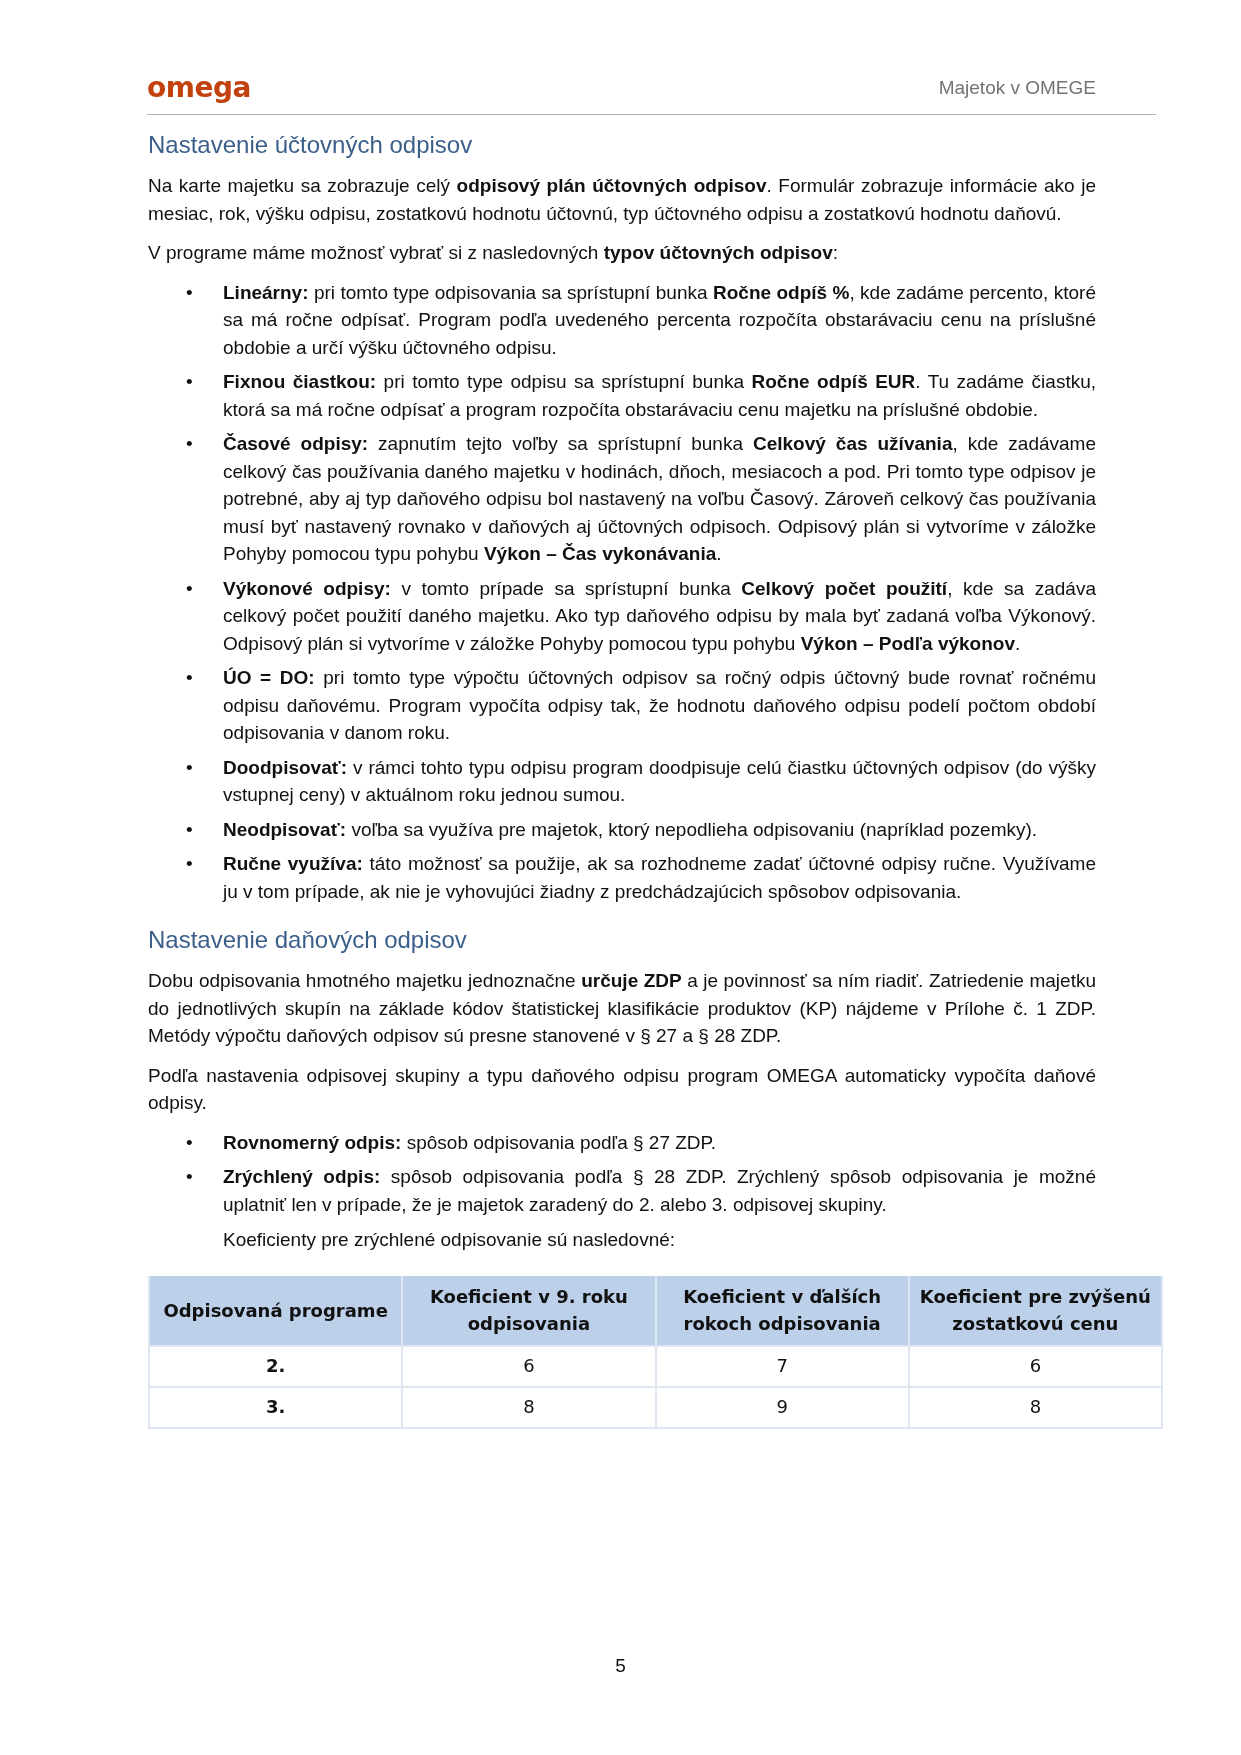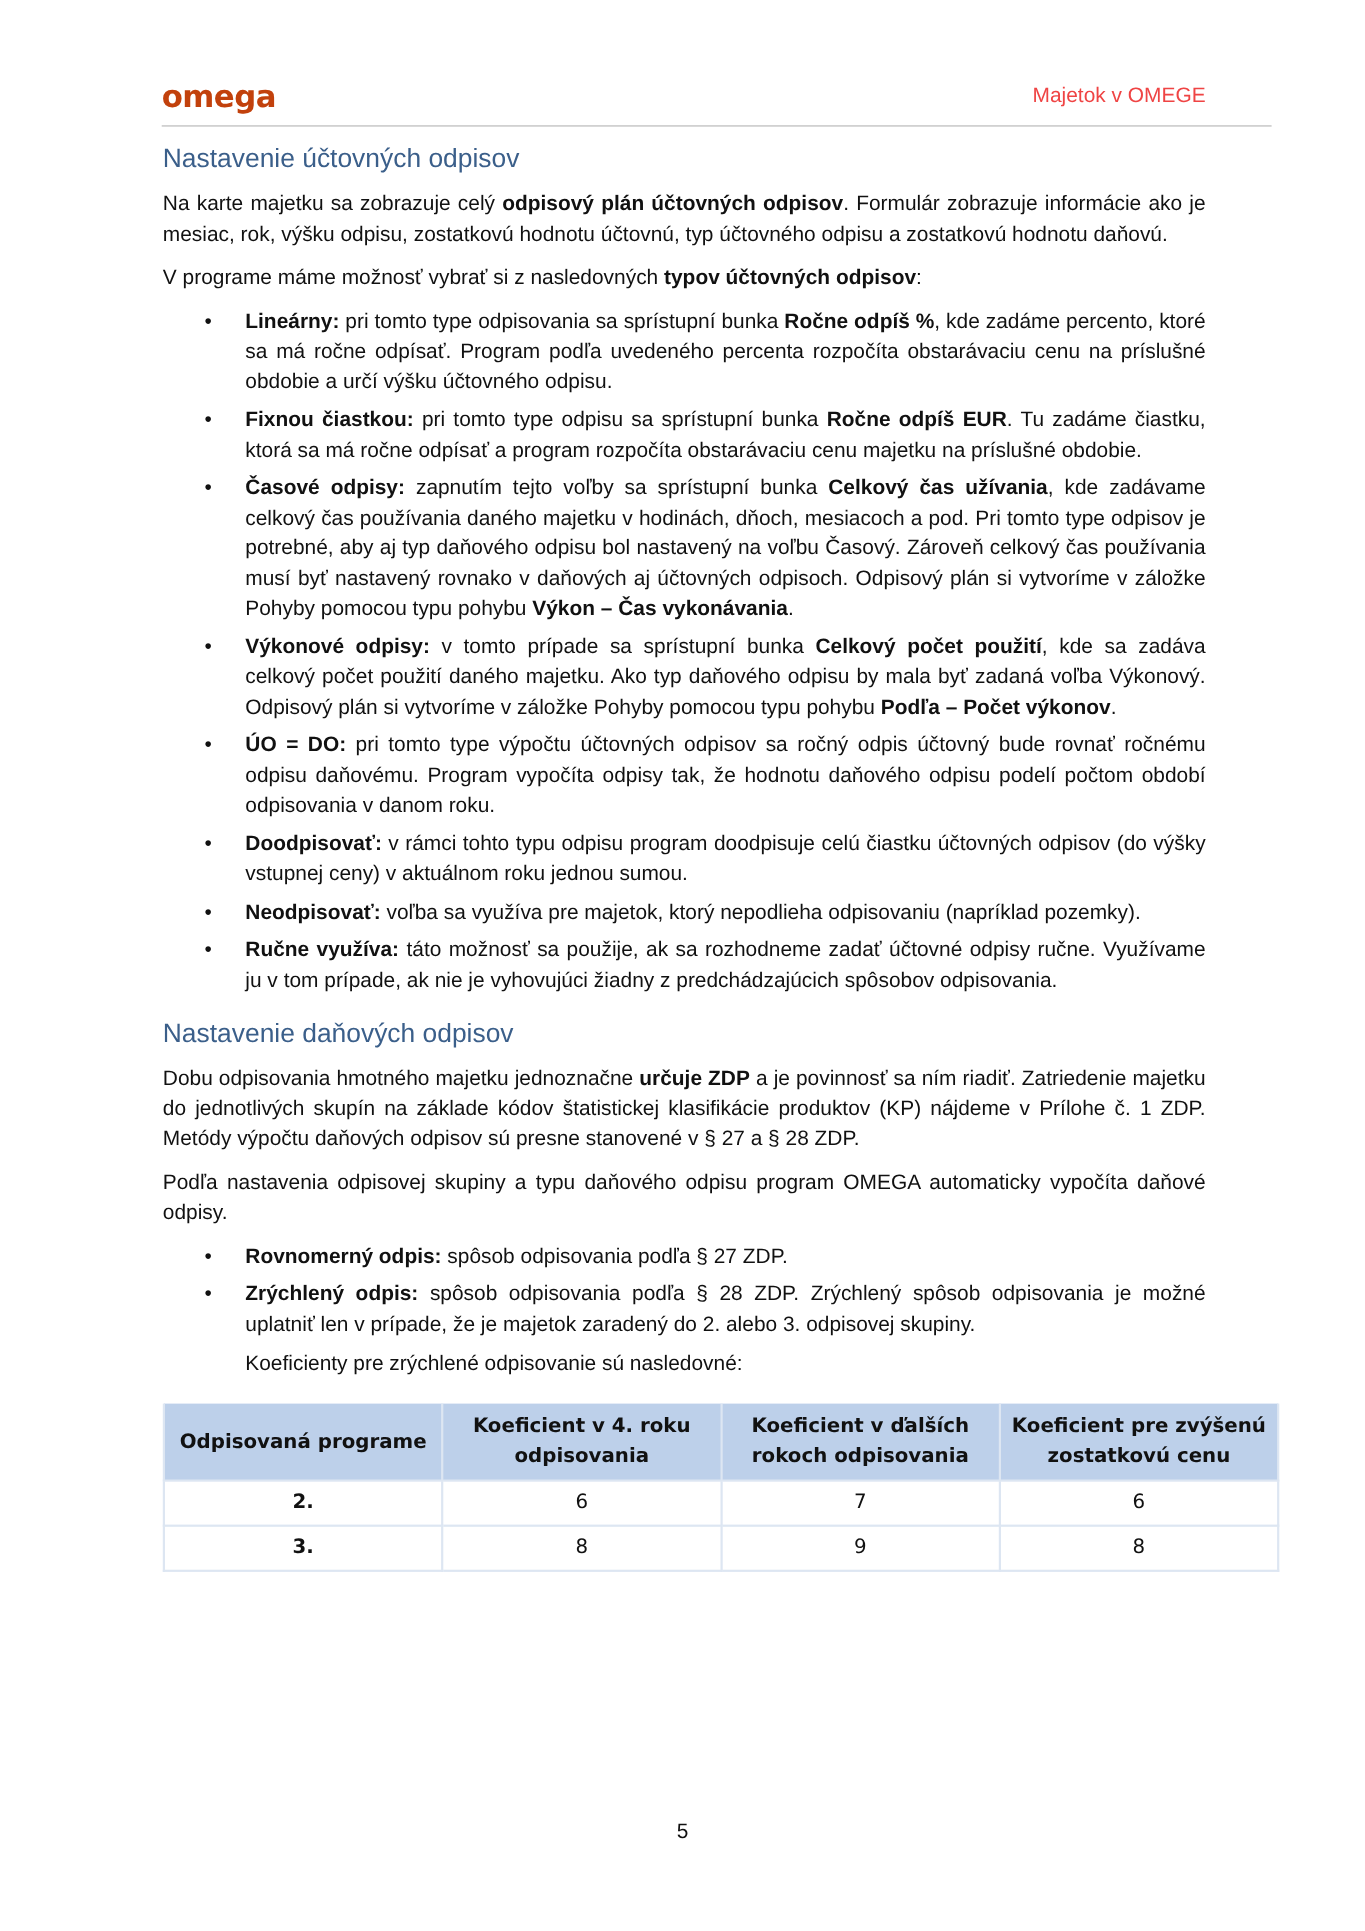--- a/index.html
+++ b/index.html
@@ -15,21 +15,21 @@
       position: absolute; left: 147px; top: 66px; width: 1009px; height: 50px;
     }
     .logo {
       position: absolute; left: 0; top: 0;
       font-family: "DejaVu Sans", sans-serif;
       font-size: 28px; font-weight: bold; color: #c2410c;
       letter-spacing: -0.5px; line-height: 44px;
     }
     .header-title {
       position: absolute; right: 60px; top: 10px;
-      font-size: 19px; color: #ef4444; line-height: 24px;
+      font-size: 19px; color: #737373; line-height: 24px;
     }
     .header-rule {
       position: absolute; left: 147px; top: 114px; width: 1009px; height: 1px;
       background: #b4b4b4;
     }
     .content {
       position: absolute; left: 148px; top: 130px; width: 948px;
       font-size: 19px; line-height: 27.5px;
     }
     h2 {
@@ -99,21 +99,21 @@
       <li>
         <span class="bullet">•</span>
         <b>Fixnou čiastkou:</b><span> pri tomto type odpisu sa sprístupní bunka </span><b>Ročne odpíš EUR</b><span>. Tu zadáme čiastku, ktorá sa má ročne odpísať a program rozpočíta obstarávaciu cenu majetku na príslušné obdobie.</span>
       </li>
       <li>
         <span class="bullet">•</span>
         <b>Časové odpisy:</b><span> zapnutím tejto voľby sa sprístupní bunka </span><b>Celkový čas užívania</b><span>, kde zadávame celkový čas používania daného majetku v hodinách, dňoch, mesiacoch a pod. Pri tomto type odpisov je potrebné, aby aj typ daňového odpisu bol nastavený na voľbu Časový.  Zároveň celkový čas používania musí byť nastavený rovnako v daňových aj účtovných odpisoch. Odpisový plán si vytvoríme v záložke Pohyby pomocou typu pohybu </span><b>Výkon – Čas vykonávania</b><span>.</span>
       </li>
       <li>
         <span class="bullet">•</span>
-        <b>Výkonové odpisy:</b><span> v tomto prípade sa sprístupní bunka </span><b>Celkový počet použití</b><span>, kde sa zadáva celkový počet použití daného majetku. Ako typ daňového odpisu by mala byť zadaná voľba Výkonový. Odpisový plán si vytvoríme v záložke Pohyby pomocou typu pohybu </span><b>Podľa – Počet výkonov</b><span>.</span>
+        <b>Výkonové odpisy:</b><span> v tomto prípade sa sprístupní bunka </span><b>Celkový počet použití</b><span>, kde sa zadáva celkový počet použití daného majetku. Ako typ daňového odpisu by mala byť zadaná voľba Výkonový. Odpisový plán si vytvoríme v záložke Pohyby pomocou typu pohybu </span><b>Výkon – Podľa výkonov</b><span>.</span>
       </li>
       <li>
         <span class="bullet">•</span>
         <b>ÚO = DO:</b><span> pri tomto type výpočtu účtovných odpisov sa ročný odpis účtovný bude rovnať ročnému odpisu daňovému. Program vypočíta odpisy tak, že hodnotu daňového odpisu podelí počtom období odpisovania v danom roku.</span>
       </li>
       <li>
         <span class="bullet">•</span>
         <b>Doodpisovať:</b><span> v rámci tohto typu odpisu program doodpisuje celú čiastku účtovných odpisov (do výšky vstupnej ceny) v aktuálnom roku jednou sumou.</span>
       </li>
       <li>
@@ -144,21 +144,21 @@
         <span class="bullet">•</span>
         <b>Zrýchlený odpis:</b><span> spôsob odpisovania podľa § 28 ZDP. Zrýchlený spôsob odpisovania je možné uplatniť len v prípade, že je majetok zaradený do 2. alebo 3. odpisovej skupiny.</span>
       </li>
     </ul>
     <div class="sub-note">Koeficienty pre zrýchlené odpisovanie sú nasledovné:</div>
 
     <table class="coef">
       <thead>
         <tr>
           <th style="width:25%">Odpisovaná programe</th>
-          <th style="width:25%">Koeficient v 4. roku odpisovania</th>
+          <th style="width:25%">Koeficient v 9. roku odpisovania</th>
           <th style="width:25%">Koeficient v ďalších rokoch odpisovania</th>
           <th style="width:25%">Koeficient pre zvýšenú zostatkovú cenu</th>
         </tr>
       </thead>
       <tbody>
         <tr>
           <td class="grp">2.</td>
           <td>6</td>
           <td>7</td>
           <td>6</td>

